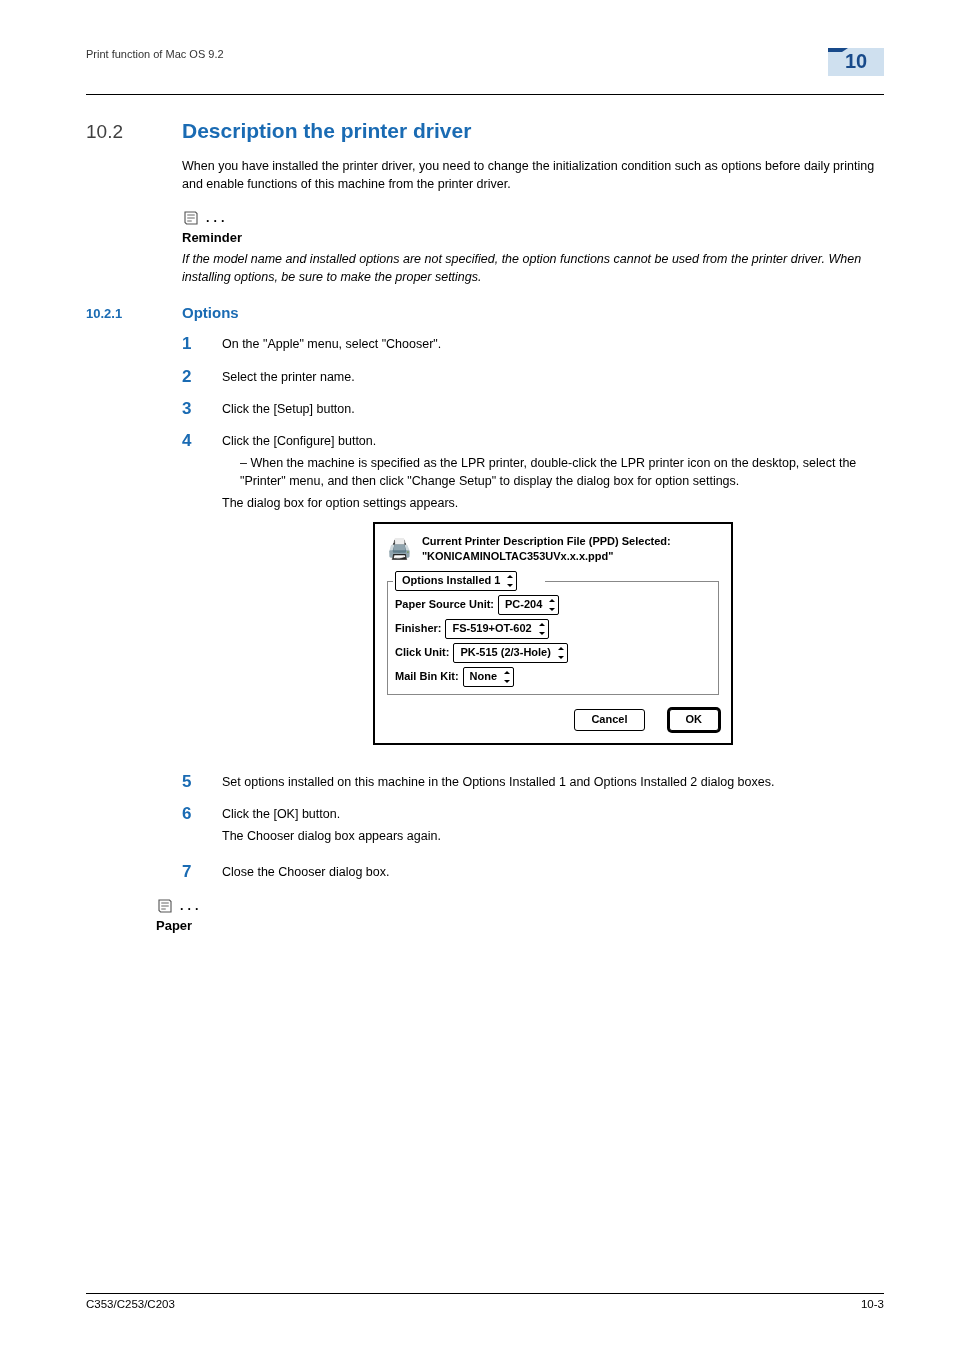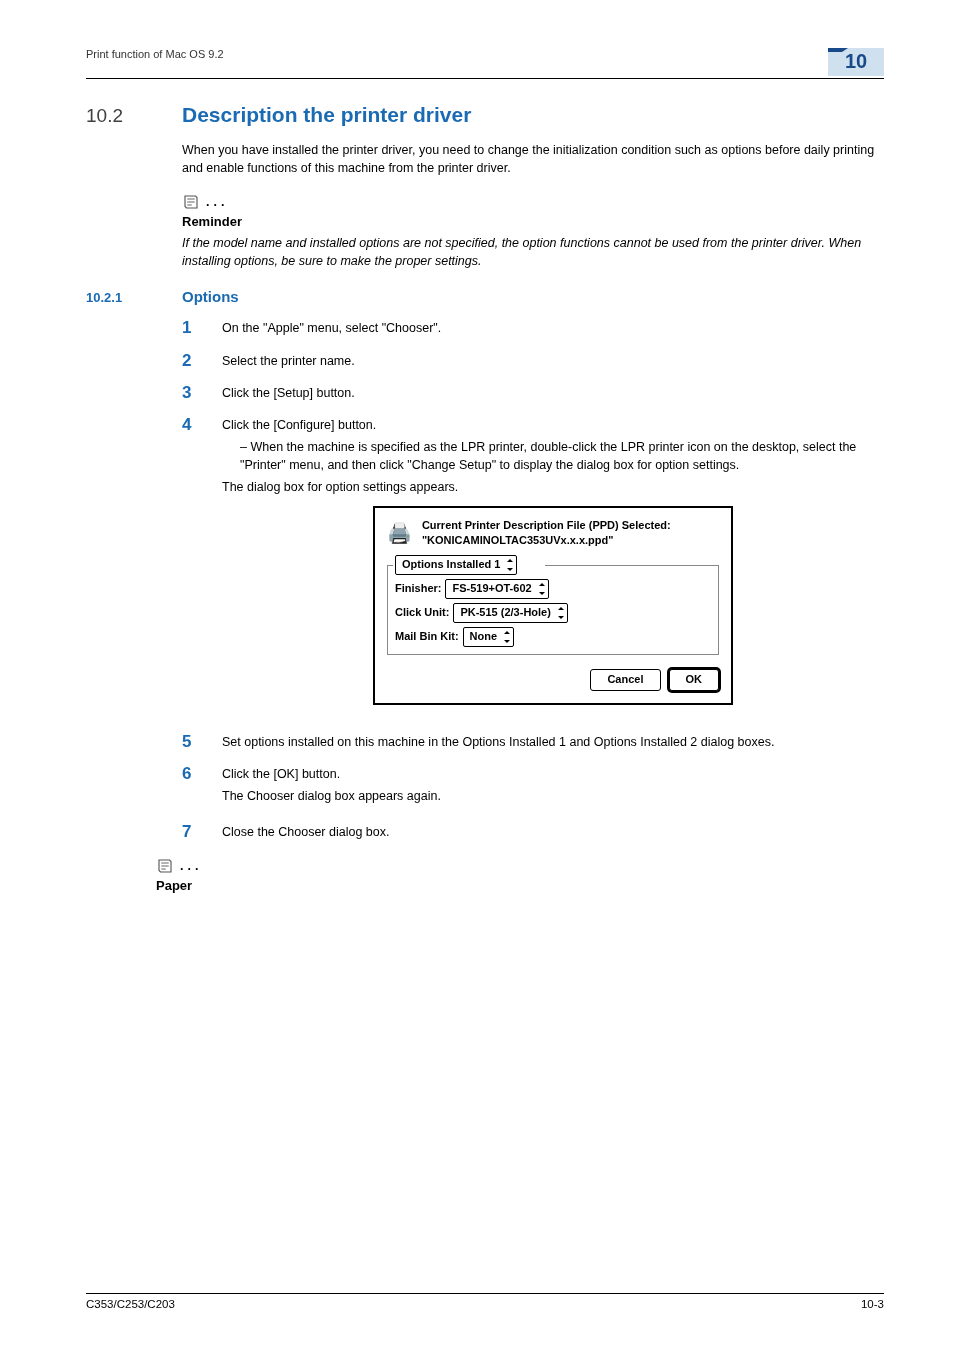--- a/index.html
+++ b/index.html
@@ -12,21 +12,21 @@
     position: relative;
     background: #fff;
   }
   .page {
     padding: 48px 70px 0 86px;
   }
   .running-head {
     display: flex;
     align-items: flex-start;
     justify-content: space-between;
-    margin-bottom: 2px;
+    margin-bottom: 18px;
   }
   .running-head .title {
     font-size: 11px;
     color: #333;
   }
   .chapnum-box {
     position: relative;
     width: 56px;
     height: 28px;
     background: #cfe0ef;
@@ -228,21 +228,21 @@
     position: absolute;
     right: 3px; bottom: 3px;
     width: 0; height: 0;
     border-left: 3px solid transparent;
     border-right: 3px solid transparent;
     border-top: 3px solid #000;
   }
   .dlg-btns {
     display: flex;
     justify-content: flex-end;
-    gap: 8px;
+    gap: 24px;
     margin-top: 14px;
   }
   .dlg-btn {
     border: 1px solid #000;
     border-radius: 3px;
     padding: 2px 16px;
     font-weight: bold;
     font-size: 11px;
     background: #fff;
   }
@@ -337,20 +337,24 @@
                 <div>Current Printer Description File (PPD) Selected:</div>
                 <div>"KONICAMINOLTAC353UVx.x.x.ppd"</div>
               </div>
             </div>
             <div class="dlg-group">
               <span class="rt"></span>
               <div class="dlg-row" style="margin-top:-8px;">
                 <span class="dlg-select">Options Installed 1</span>
               </div>
               <div class="dlg-row">
+                <span class="dlg-label">Paper Source Unit:</span>
+                <span class="dlg-select">PC-204</span>
+              </div>
+              <div class="dlg-row">
                 <span class="dlg-label">Finisher:</span>
                 <span class="dlg-select">FS-519+OT-602</span>
               </div>
               <div class="dlg-row">
                 <span class="dlg-label">Click Unit:</span>
                 <span class="dlg-select">PK-515 (2/3-Hole)</span>
               </div>
               <div class="dlg-row">
                 <span class="dlg-label">Mail Bin Kit:</span>
                 <span class="dlg-select">None</span>

